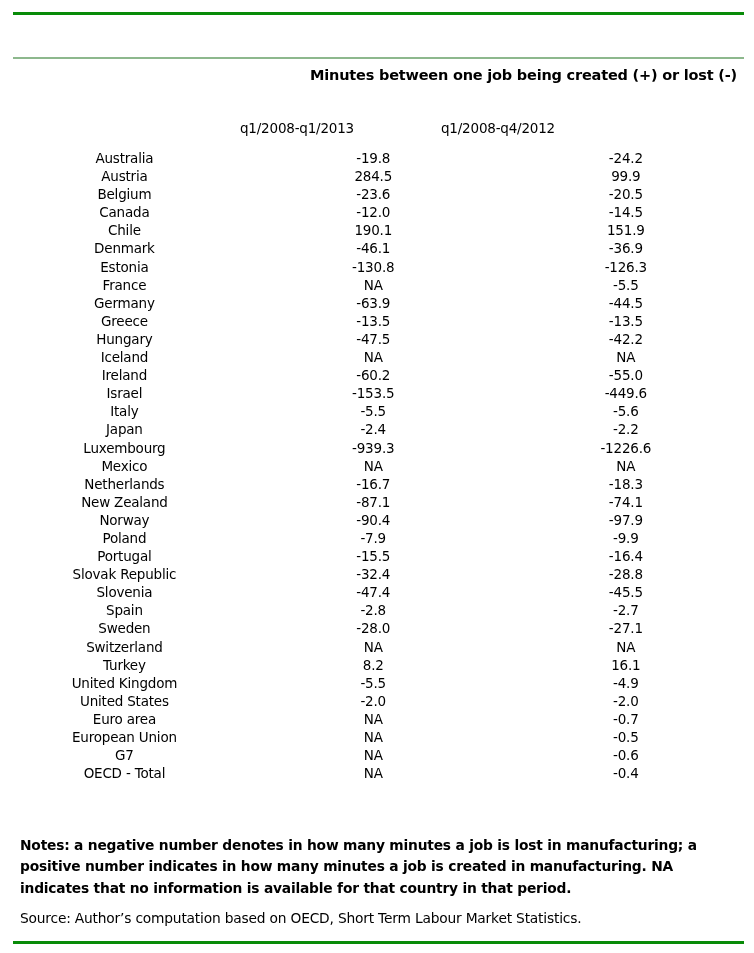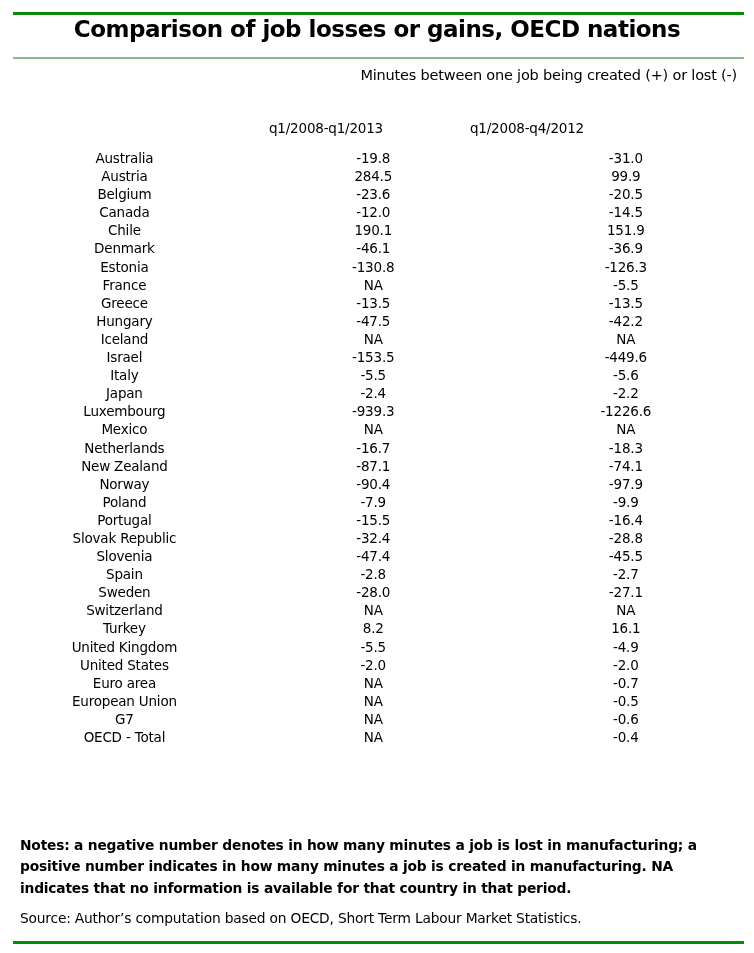--- a/index.html
+++ b/index.html
@@ -16,27 +16,27 @@
   .rule-mid    { top:57px;  height:2px; }
   .rule-bottom { top:941px; height:3px; }
   .title {
     position:absolute; top:16px; left:0; width:754px;
     text-align:center;
     font-size:23px; font-weight:bold; letter-spacing:-0.5px;
     margin:0;
   }
   .subtitle {
     position:absolute; top:67px; right:17px;
-    font-size:14.5px; font-weight:normal; letter-spacing:-0.2px;
+    font-size:14.5px; font-weight:bold; letter-spacing:-0.2px;
     white-space:nowrap;
   }
   .col-headers {
     position:absolute; top:120px; left:0; width:600px;
     display:grid; grid-template-columns:33% 33% 34%;
-    font-size:13.5px; letter-spacing:-0.2px;padding-left:29px;
+    font-size:13.5px; letter-spacing:-0.2px;
   }
   .col-headers > div { text-align:center; }
   .data-table {
     position:absolute; top:149px; left:0; width:754px;
     border-collapse:collapse;
     table-layout:fixed;
   }
   .data-table td {
     padding:0;
     height:18.1px; line-height:18.1px;
@@ -58,21 +58,20 @@
     white-space:nowrap;
   }
 </style>
 </head>
 <body>
 
 <div class="page">
 
   <div class="rule rule-top" style="background: rgb(8, 139, 8);"></div>
 
-  <h1 class="title">Comparison of job losses or gains, OECD nations</h1>
 
   <div class="rule rule-mid" style="background: rgb(141, 184, 141);"></div>
 
   <div class="subtitle">Minutes between one job being created (+) or lost (-)</div>
 
   <div class="col-headers">
     <div></div>
     <div>q1/2008-q1/2013</div>
     <div>q1/2008-q4/2012</div>
   </div>
@@ -80,21 +79,21 @@
   <table class="data-table">
     <colgroup>
         <col class="c1">
         <col class="c2">
         <col class="c3">
       </colgroup>
     <tbody>
         <tr>
           <td>Australia</td>
           <td>-19.8</td>
-          <td>-31.0</td>
+          <td>-24.2</td>
         </tr>
         <tr>
           <td>Austria</td>
           <td>284.5</td>
           <td>99.9</td>
         </tr>
         <tr>
           <td>Belgium</td>
           <td>-23.6</td>
           <td>-20.5</td>
@@ -118,33 +117,43 @@
           <td>Estonia</td>
           <td>-130.8</td>
           <td>-126.3</td>
         </tr>
         <tr>
           <td>France</td>
           <td>NA</td>
           <td>-5.5</td>
         </tr>
         <tr>
+          <td>Germany</td>
+          <td>-63.9</td>
+          <td>-44.5</td>
+        </tr>
+        <tr>
           <td>Greece</td>
           <td>-13.5</td>
           <td>-13.5</td>
         </tr>
         <tr>
           <td>Hungary</td>
           <td>-47.5</td>
           <td>-42.2</td>
         </tr>
         <tr>
           <td>Iceland</td>
           <td>NA</td>
           <td>NA</td>
+        </tr>
+        <tr>
+          <td>Ireland</td>
+          <td>-60.2</td>
+          <td>-55.0</td>
         </tr>
         <tr>
           <td>Israel</td>
           <td>-153.5</td>
           <td>-449.6</td>
         </tr>
         <tr>
           <td>Italy</td>
           <td>-5.5</td>
           <td>-5.6</td>

